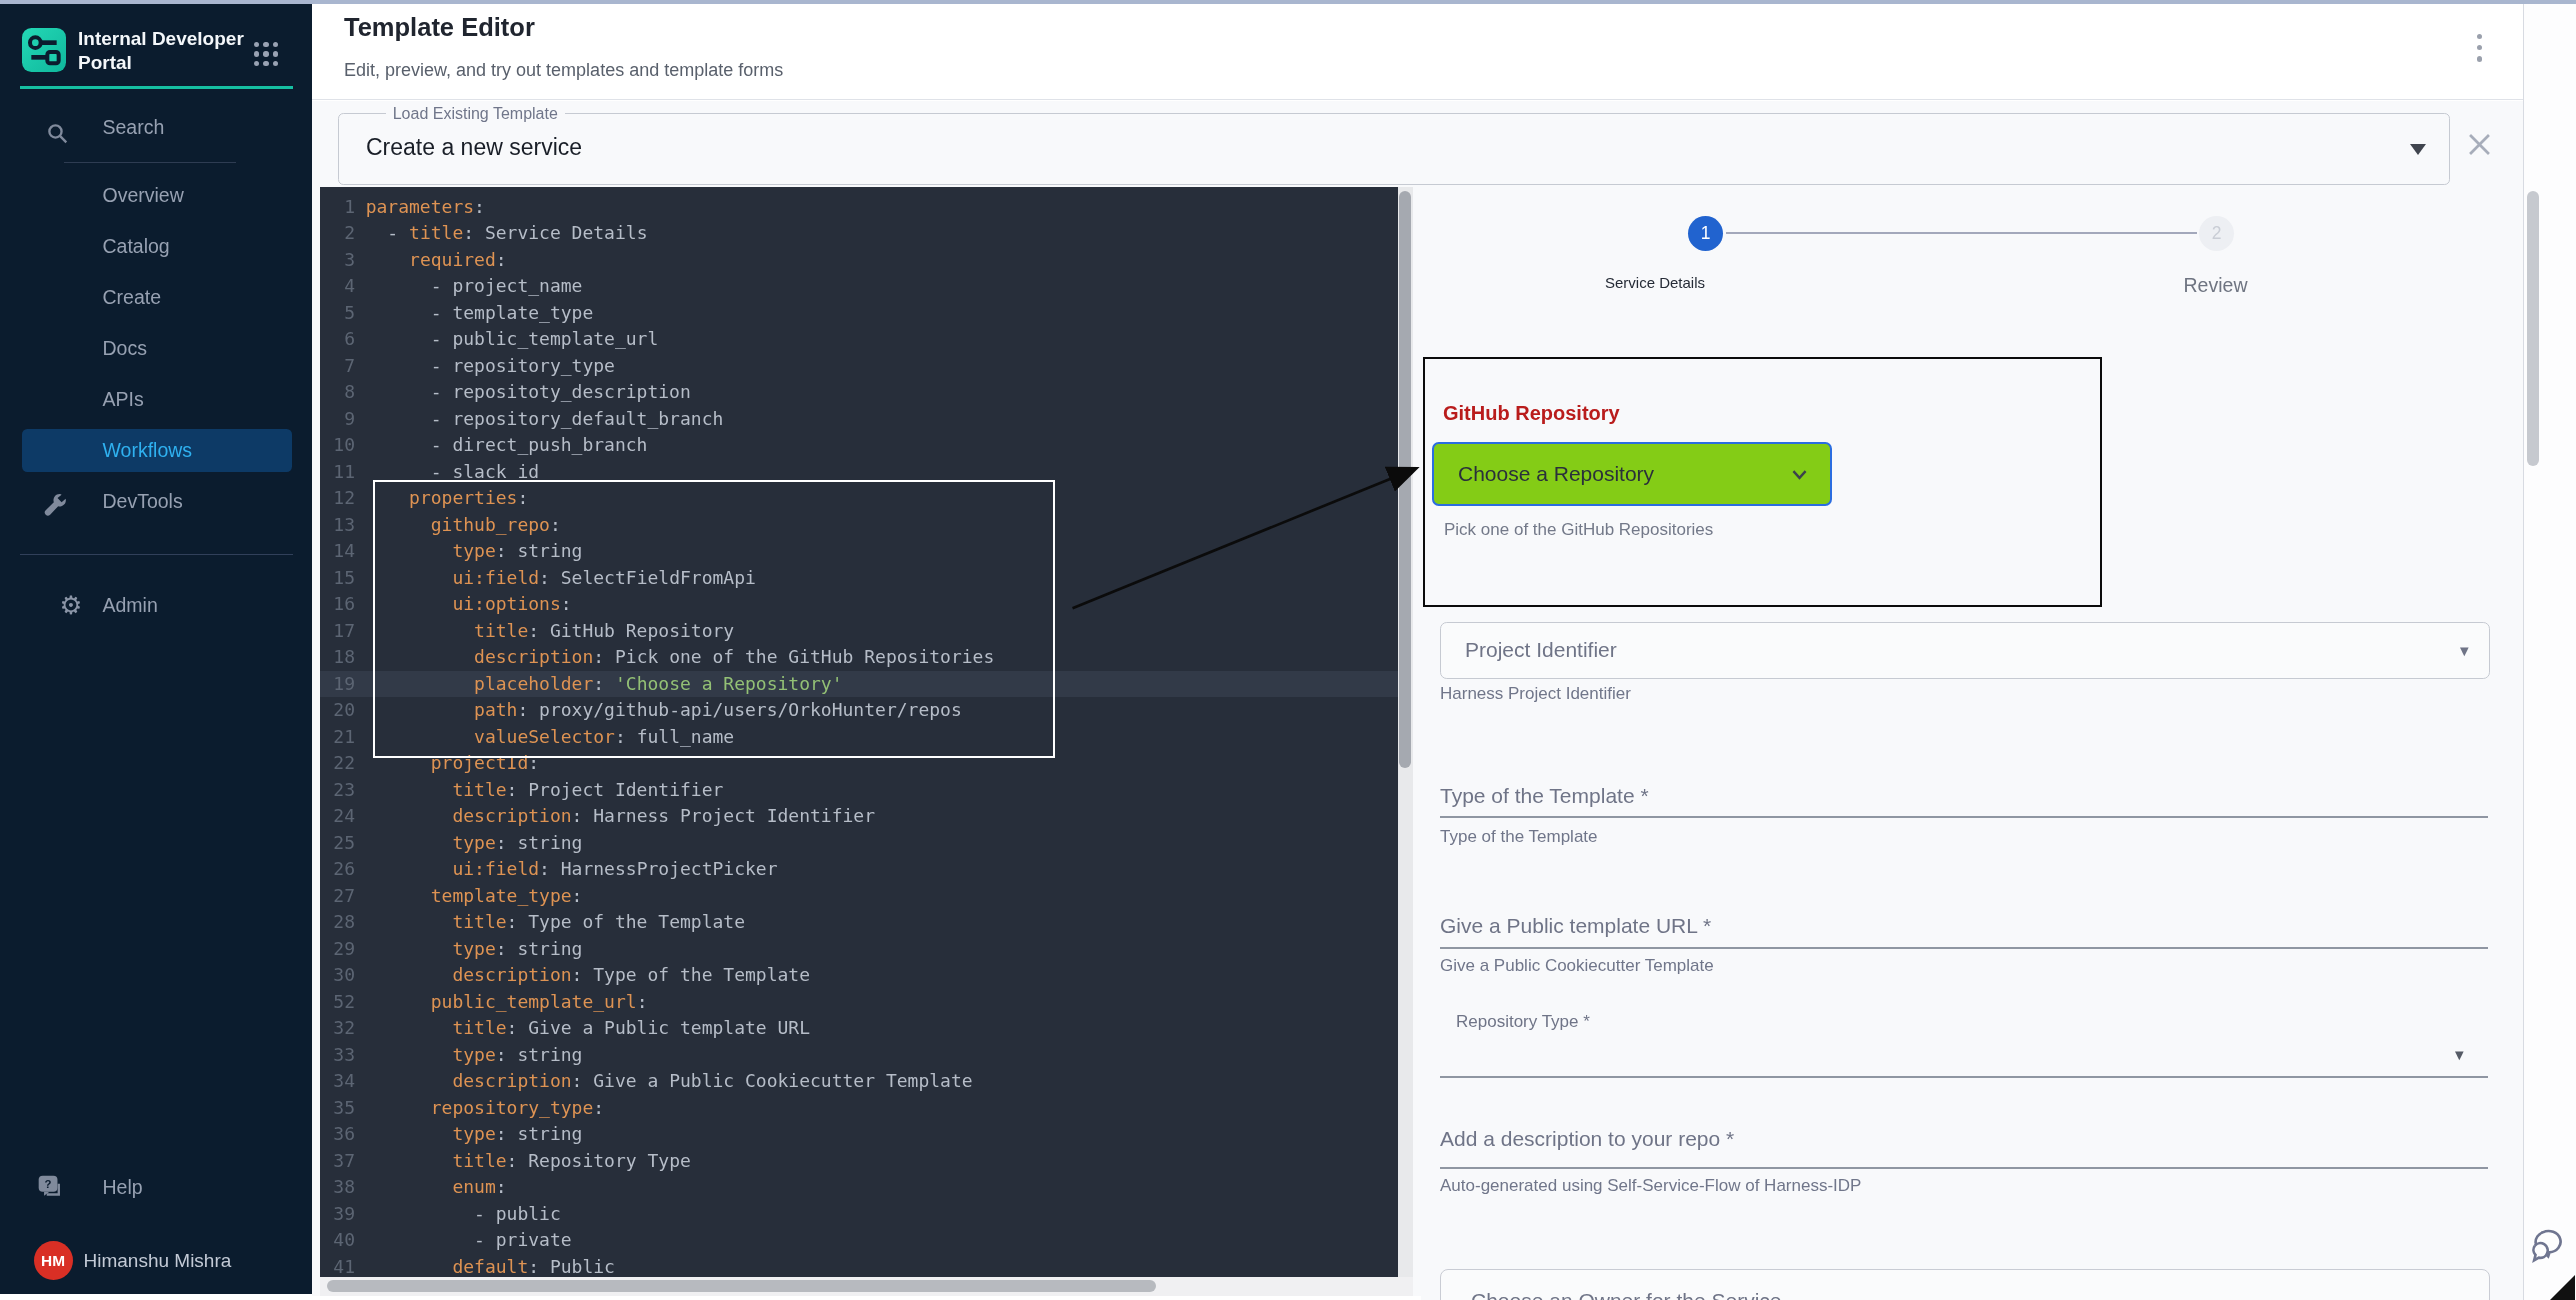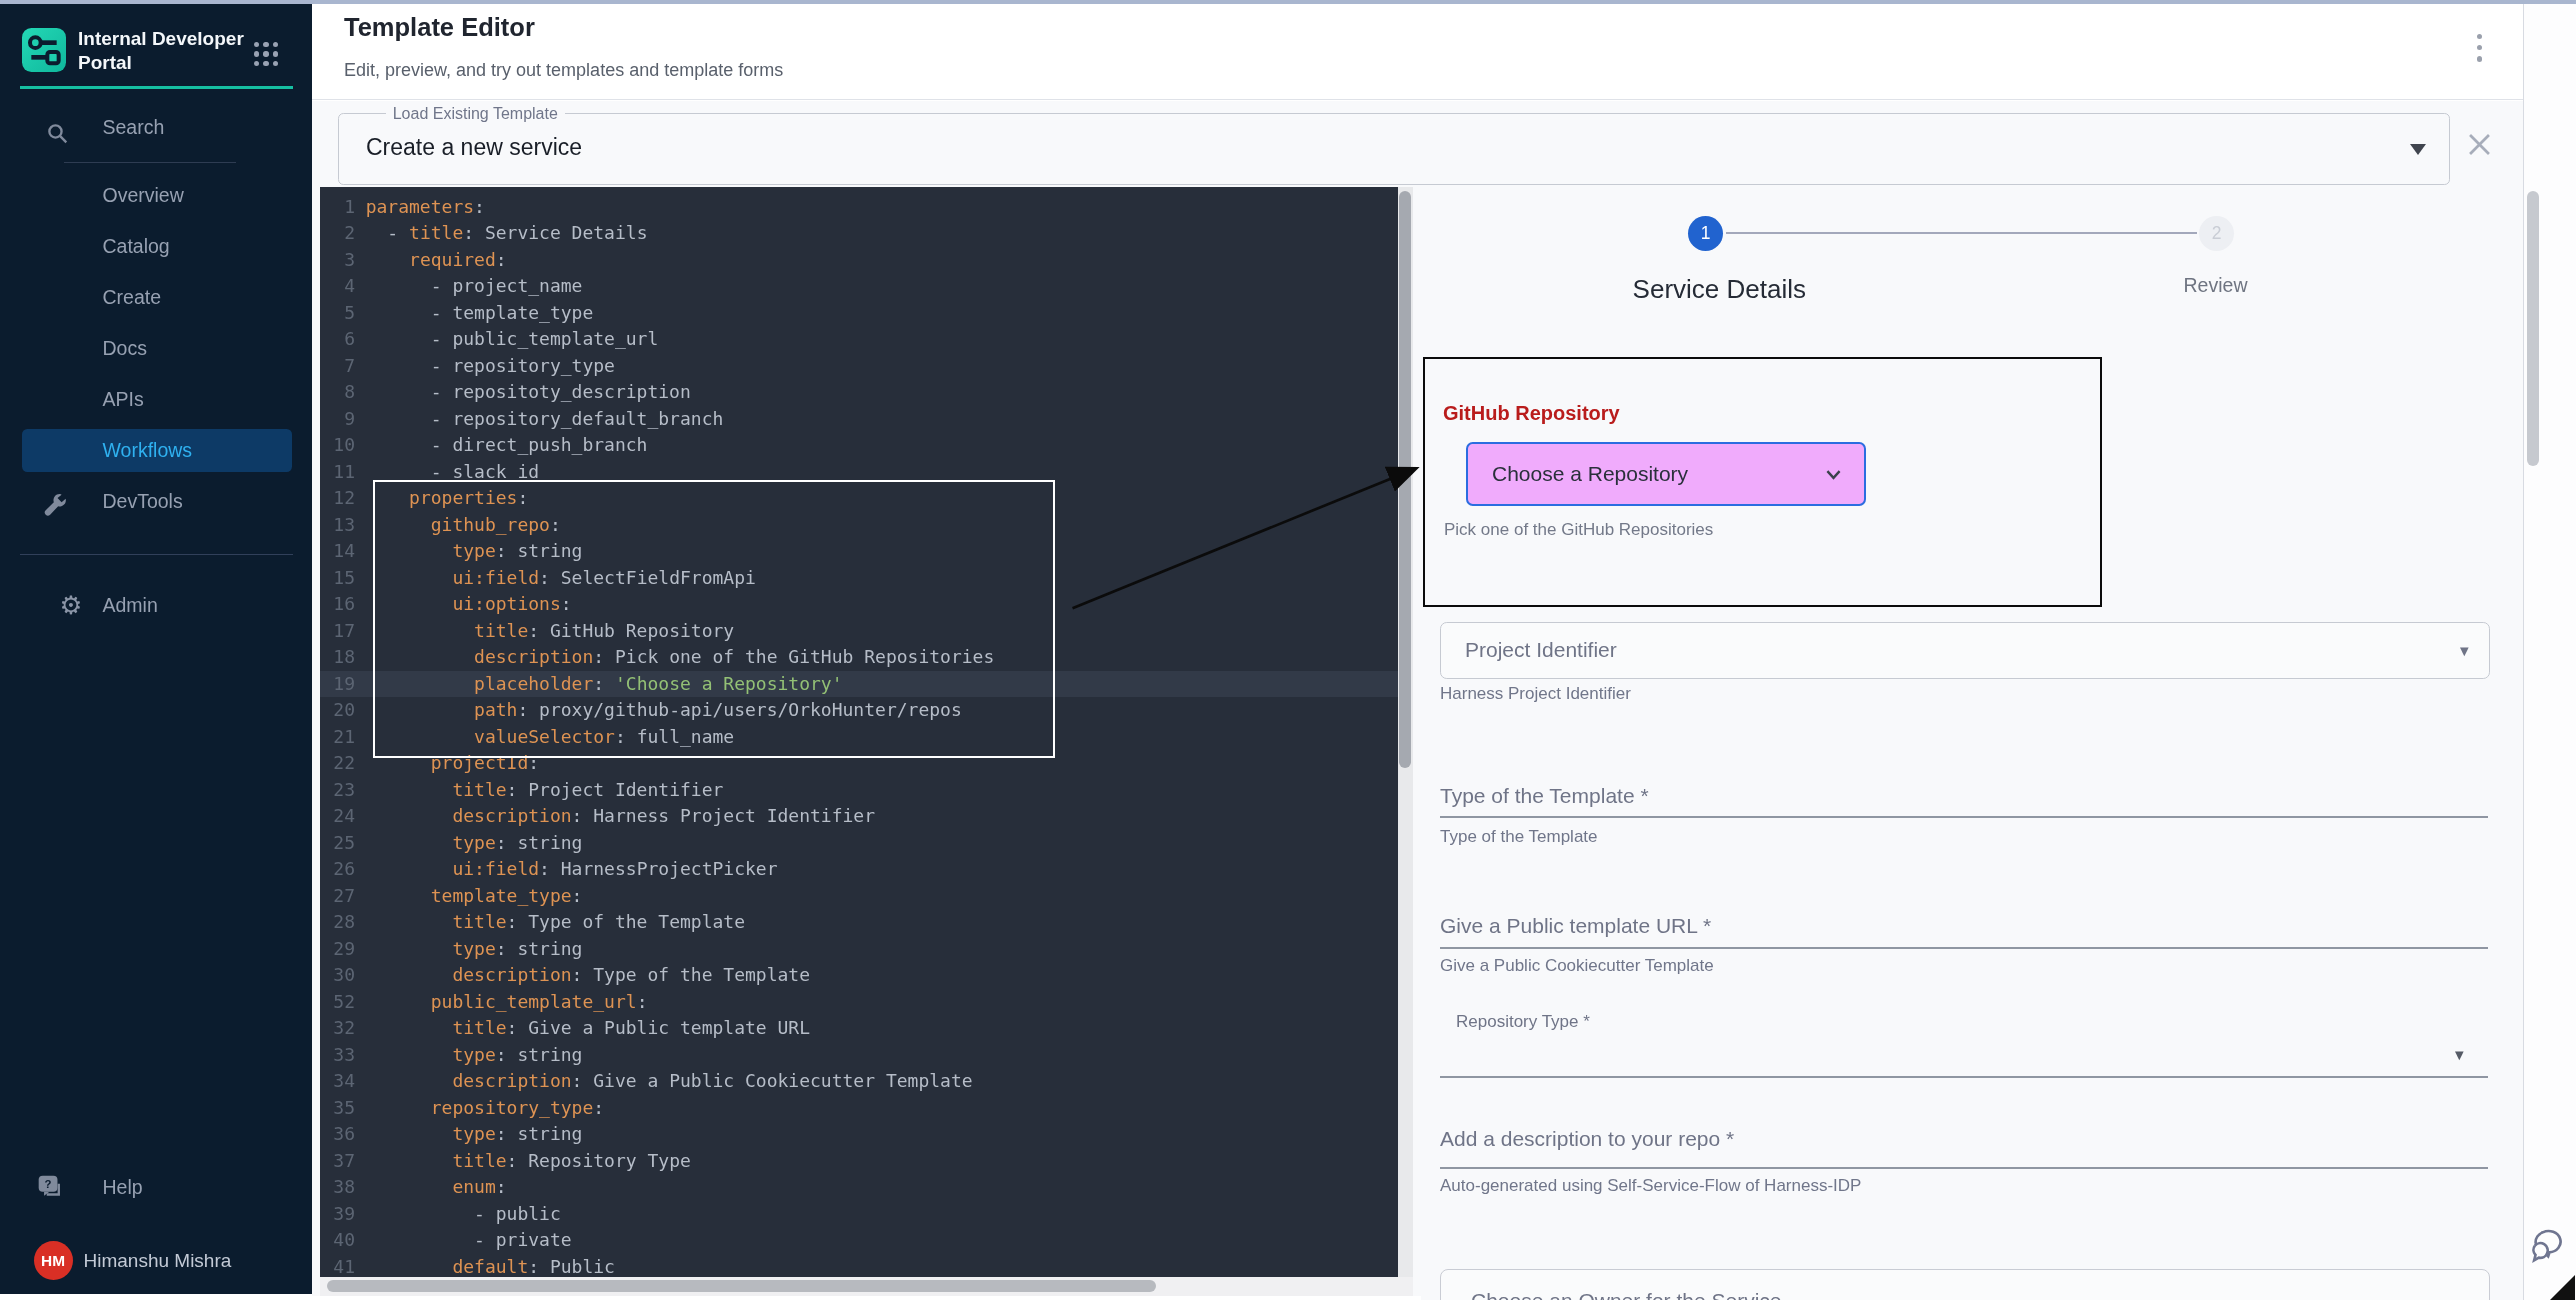--- a/index.html
+++ b/index.html
@@ -67,25 +67,25 @@
   #ed-hthumb{left:6.7px;top:3.4px;width:829px;height:12px;background:#b7babf;border-radius:6px;position:absolute;}
   #bottom-strip{left:0px;top:1195px;width:1109px;height:6.7px;background:#ffffff;}
   
   #code-annotation-box{left:61px;top:379px;width:678px;height:274px;border:2px solid #ffffff;}
   #form-annotation-box{left:1111px;top:256px;width:675px;height:246px;border:2.7px solid #0b0b0b;}
   
   .step-circle{width:35px;height:35px;border-radius:50%;text-align:center;line-height:35px;font-size:17.5px;}
   #step1-circle{left:1376px;top:115px;background:#2163cf;color:#ffffff;}
   #step2-circle{left:1887px;top:115px;background:#edeff3;color:#c9cdd5;}
   #step-connector{left:1414px;top:131px;width:471px;height:2px;background:#a3a8bb;}
-  #step1-label{left:1293px;top:173px;width:201px;text-align:right;font-size:26px;color:#252b36;}
+  #step1-label{left:1293px;top:173px;width:201px;text-align:left;font-size:15px;color:#252b36;}
   #step2-label{left:1803px;top:173px;width:201px;text-align:center;font-size:19.5px;color:#6e7481;}
   
   #gh-label{left:1131px;top:301px;font-size:20px;font-weight:bold;color:#b91c1c;}
-  #gh-select{left:1154px;top:341px;width:396px;height:60px;background:#f0abfc;border:2px solid #2b6de0;border-radius:6.7px;}
+  #gh-select{left:1120px;top:341px;width:396px;height:60px;background:#84cc16;border:2px solid #2b6de0;border-radius:6.7px;}
   #gh-select-value{left:24px;top:17.5px;font-size:21px;color:#2a303b;}
   #gh-helper{left:1132px;top:419px;font-size:17px;color:#737989;}
   
   .helper{font-size:17px;color:#70768a;}
   .f-label{font-size:21px;color:#6f7487;}
   .underline{height:2px;background:#8f96a2;}
   #f1-box{left:1128px;top:521px;width:1048px;height:55px;border:1.3px solid #c6cad2;border-radius:6.7px;background:#fafbfc;}
   #f1-placeholder{left:24px;top:14.8px;font-size:21px;color:#6f7487;}
   #f1-caret{left:1016px;top:20px;font-size:14.8px;color:#6f7487;}
   #f1-helper{left:1128px;top:583px;}

